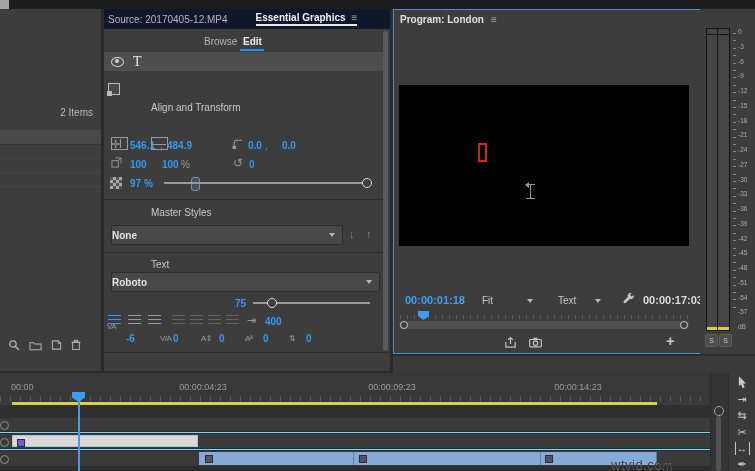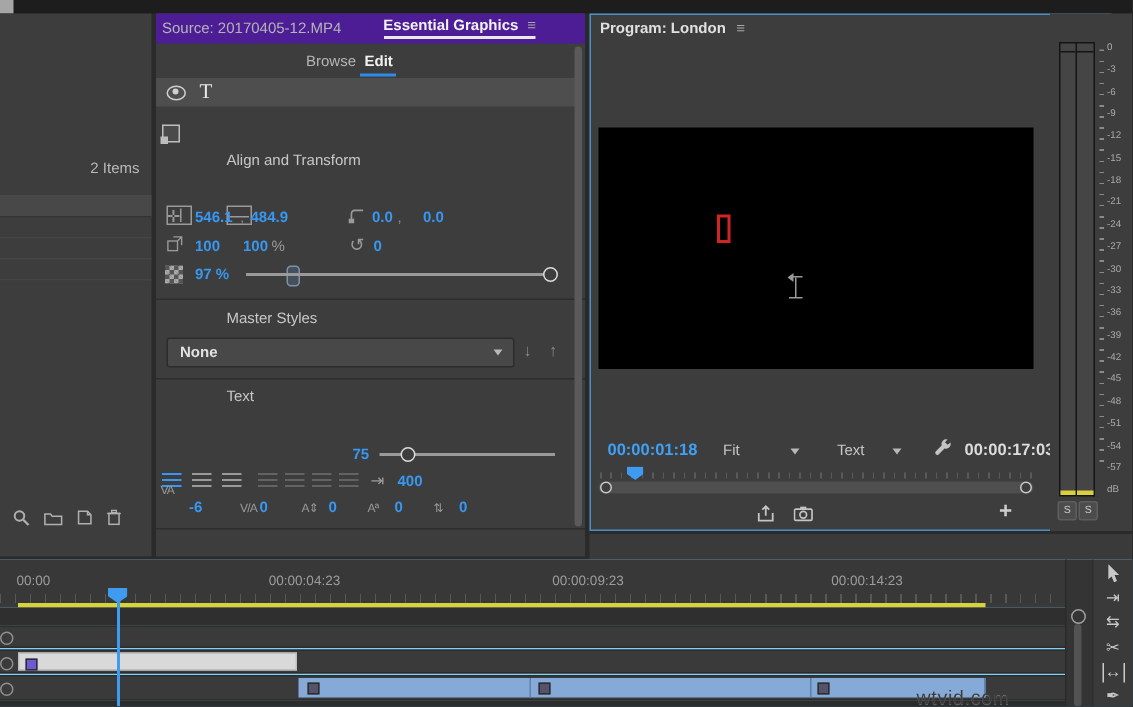--- a/index.html
+++ b/index.html
@@ -21,21 +21,21 @@
   .understrip{left:393px;top:354px;width:362px;height:18px;background:#3a3a3a;border-top:2px solid #2a2a2a;}
 
   
   .itemscount{right:8px;top:98px;color:#b9b9b9;}
   .listhead{left:0;top:121px;width:101px;height:14px;background:#484848;border-bottom:1px solid #333;}
   .projrow{left:0;width:101px;height:1px;background:#454545;}
   .projtools{left:8px;top:330px;display:flex;gap:9px;align-items:center;}
   .projtools span{display:inline-flex;}
 
   
-  .tabstrip{left:0;top:0;width:286px;height:20px;background:#4c1d95;display:flex;align-items:center;}
+  .tabstrip{left:0;top:0;width:286px;height:20px;background:#0f172a;display:flex;align-items:center;}
   .tab-src{margin-left:4px;color:#b5b5b5;white-space:nowrap;}
   .tab-eg{margin-left:28px;color:#f2f2f2;font-weight:700;white-space:nowrap;position:relative;display:flex;gap:6px;align-items:center;padding-bottom:1px;border-bottom:2px solid #e8e8e8;}
   .menuglyph{color:#a8a8a8;font-weight:400;}
 
   .browse{left:100px;top:27px;color:#b5b5b5;}
   .edit{left:139px;top:27px;color:#f0f0f0;font-weight:700;}
   .editline{left:136px;top:40px;width:24px;height:2px;background:#2d8ceb;}
 
   
   .layerrow{left:0;top:43px;width:281px;height:19px;background:#4e4e4e;display:flex;align-items:center;}
@@ -61,21 +61,21 @@
     background-image:linear-gradient(45deg,#aaa 25%,transparent 25%,transparent 75%,#aaa 75%),
                      linear-gradient(45deg,#aaa 25%,transparent 25%,transparent 75%,#aaa 75%);
     background-size:6px 6px;background-position:0 0,3px 3px;}
   .linkico{width:7px;height:12px;border:1px solid #7d93ab;border-radius:3px;display:inline-block;position:relative;background:#44505c;}
   .linkico::after{content:"";position:absolute;left:-1px;right:-1px;top:5px;height:1px;background:#3d3d3d;}
 
   .sliderline{height:2px;background:#9a9a9a;position:absolute;}
   .sliderknob{width:8px;height:8px;border:1.5px solid #dcdcdc;border-radius:50%;background:#3d3d3d;position:absolute;}
 
   .dropdown{position:absolute;height:18px;background:#484848;border:1px solid #2c2c2c;border-radius:2px;display:flex;align-items:center;}
-  .dropdown .ddlabel{margin-left:8px;color:#e2e2e2;font-weight:700;}
+  .dropdown .ddlabel{margin-left:0;color:#e2e2e2;font-weight:700;}
   .chev{position:absolute;right:7px;top:7px;width:0;height:0;border-left:3.5px solid transparent;border-right:3.5px solid transparent;border-top:4px solid #b8b8b8;}
   .arrowbtn{color:#8a8a8a;font-size:11px;}
 
   .albar{width:13px;height:10px;display:inline-block;background:repeating-linear-gradient(to bottom,currentColor 0 1.5px,transparent 1.5px 4px);}
   .sicon{font-size:8px;color:#9a9a9a;letter-spacing:-0.5px;}
 
   .egscroll{right:2px;top:22px;width:5px;height:320px;background:#5a5a5a;border-radius:3px;}
 
   
   .pghead{left:6px;top:4px;display:flex;gap:7px;align-items:center;}
@@ -240,20 +240,24 @@
     <div class="dropdown" style="left:7px;top:216px;width:230px">
       <span class="ddlabel">None</span>
       <span class="chev"></span>
     </div>
     <span class="abs arrowbtn" style="left:245px;top:219px">↓</span>
     <span class="abs arrowbtn" style="left:262px;top:219px">↑</span>
 
     <div class="abs sep" style="top:243px"></div>
 
     <div class="abs sectitle" style="left:6px;top:250px">Text</div>
+    <div class="dropdown" style="left:7px;top:263px;width:267px">
+      <span class="ddlabel">Roboto</span>
+      <span class="chev"></span>
+    </div>
     <span class="abs val" style="left:131px;top:289px">75</span>
     <div class="abs sliderline" style="left:149px;top:293px;width:117px"></div>
     <div class="abs sliderknob" style="left:163px;top:289px"></div>
 
     
     <span class="abs albar" style="left:4px;top:306px;color:#3897f0"></span>
     <span class="abs albar" style="left:24px;top:306px;color:#9a9a9a"></span>
     <span class="abs albar" style="left:44px;top:306px;color:#9a9a9a"></span>
     <span class="abs albar" style="left:68px;top:306px;color:#636363"></span>
     <span class="abs albar" style="left:86px;top:306px;color:#636363"></span>

